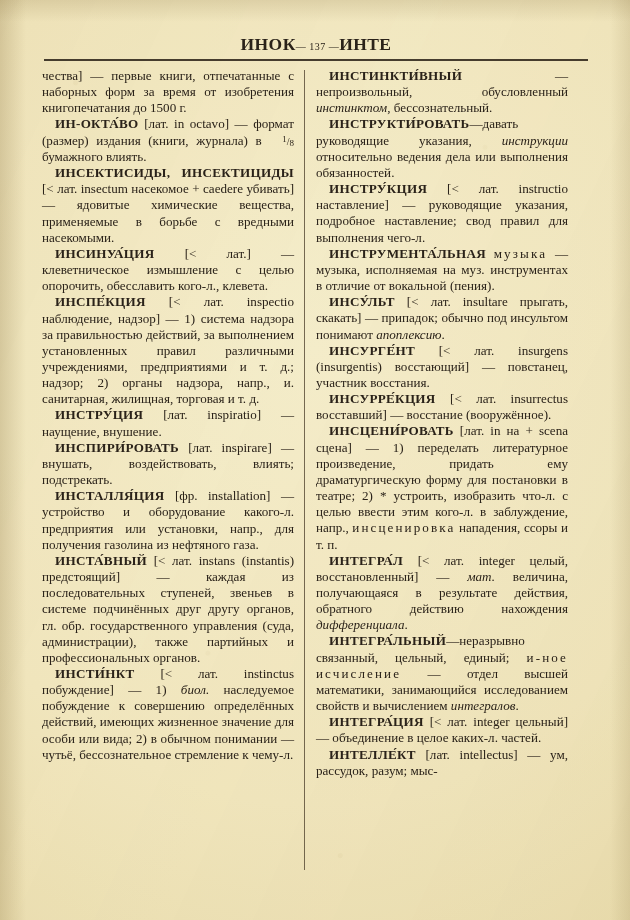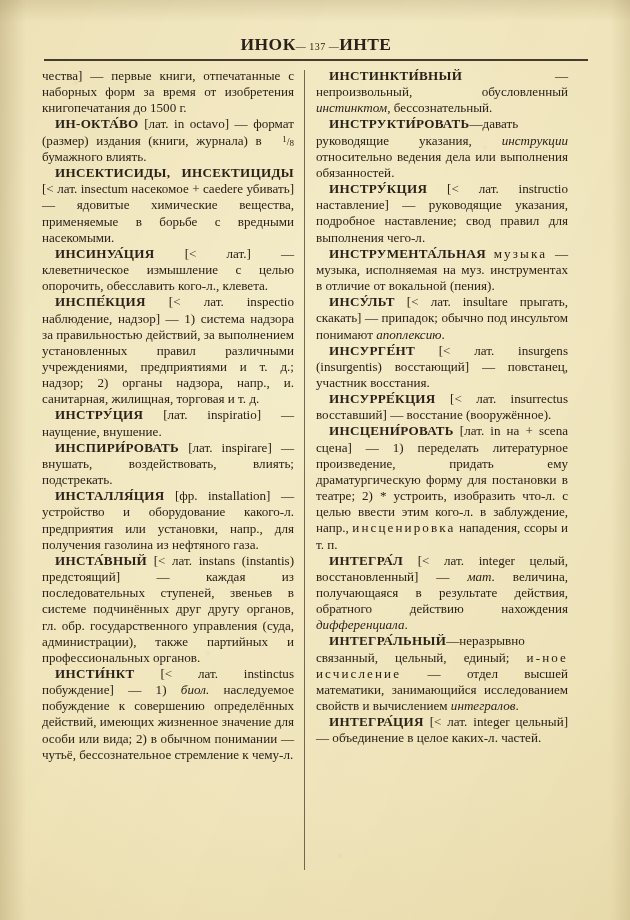--- a/index.html
+++ b/index.html
@@ -190,16 +190,17 @@
       <p class="entry"><span class="hw">ИНСУРРЕ́КЦИЯ</span> <span class="lat">[&lt; лат. insurrectus восставший]</span><span> — восстание (вооружённое).</span></p>
 
       <p class="entry"><span class="hw">ИНСЦЕНИ́РОВАТЬ</span> <span class="lat">[лат. in на + scena сцена]</span><span> — 1) переделать литературное произведение, придать ему драматургическую форму для постановки в театре; 2) * устроить, изобразить что-л. с целью ввести этим кого-л. в заблуждение, напр., </span><span class="sp">инсценировка</span><span> нападения, ссоры и т. п.</span></p>
 
       <p class="entry"><span class="hw">ИНТЕГРА́Л</span> <span class="lat">[&lt; лат. integer целый, восстановленный]</span><span> — </span><span class="it">мат.</span><span> величина, получающаяся в результате действия, обратного действию нахождения </span><span class="it">дифференциала</span><span>.</span></p>
 
       <p class="entry"><span class="hw">ИНТЕГРА́ЛЬНЫЙ</span><span>—неразрывно связанный, цельный, единый; </span><span class="sp">и-ное исчисление</span><span> — отдел высшей математики, занимающийся исследованием свойств и вычислением </span><span class="it">интегралов</span><span>.</span></p>
 
       <p class="entry"><span class="hw">ИНТЕГРА́ЦИЯ</span> <span class="lat">[&lt; лат. integer цельный]</span><span> — объединение в целое каких-л. частей.</span></p>
 
+      <p class="entry"><span class="hw">ИНТЕЛЛЕ́КТ</span> <span class="lat">[лат. intellectus]</span><span> — ум, рассудок, разум; мыс-</span></p>
 
     </div>
   </div>
 </div>
 
 </body></html>

